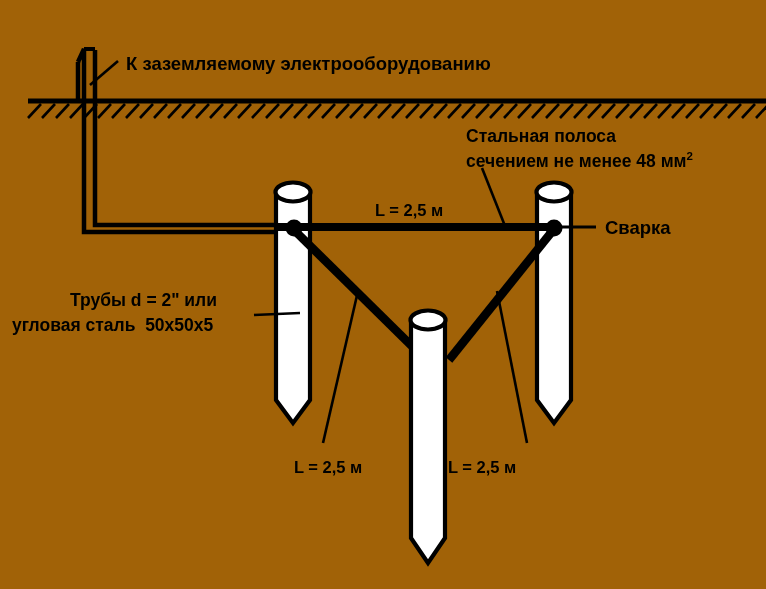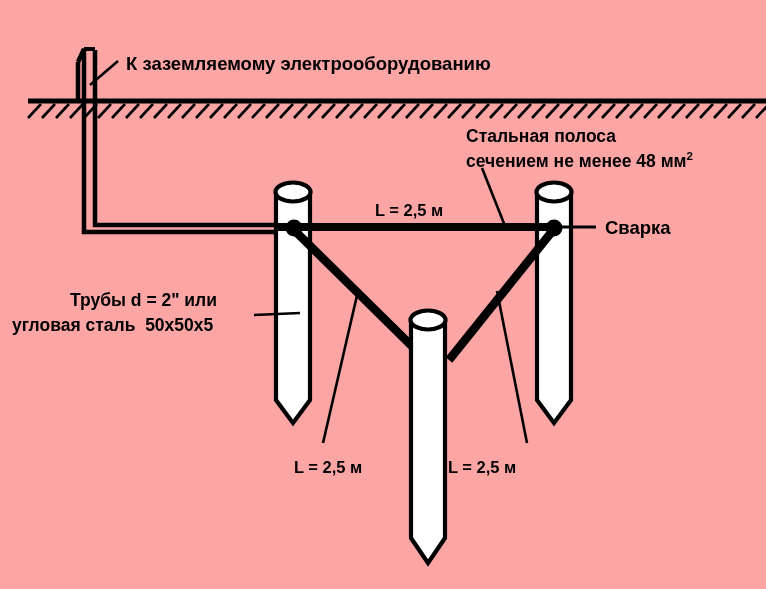--- a/index.html
+++ b/index.html
@@ -7,21 +7,21 @@
     padding: 0;
     background: #ffffff;
   }
   body {
     font-family: "Liberation Sans", sans-serif;
   }
   #diagram-root {
     position: relative;
     width: 766px;
     height: 589px;
-    background: #fca5a5;
+    background: #a16207;
     overflow: hidden;
   }
   svg#diagram-svg {
     position: absolute;
     left: 0;
     top: 0;
     width: 766px;
     height: 589px;
     display: block;
   }

